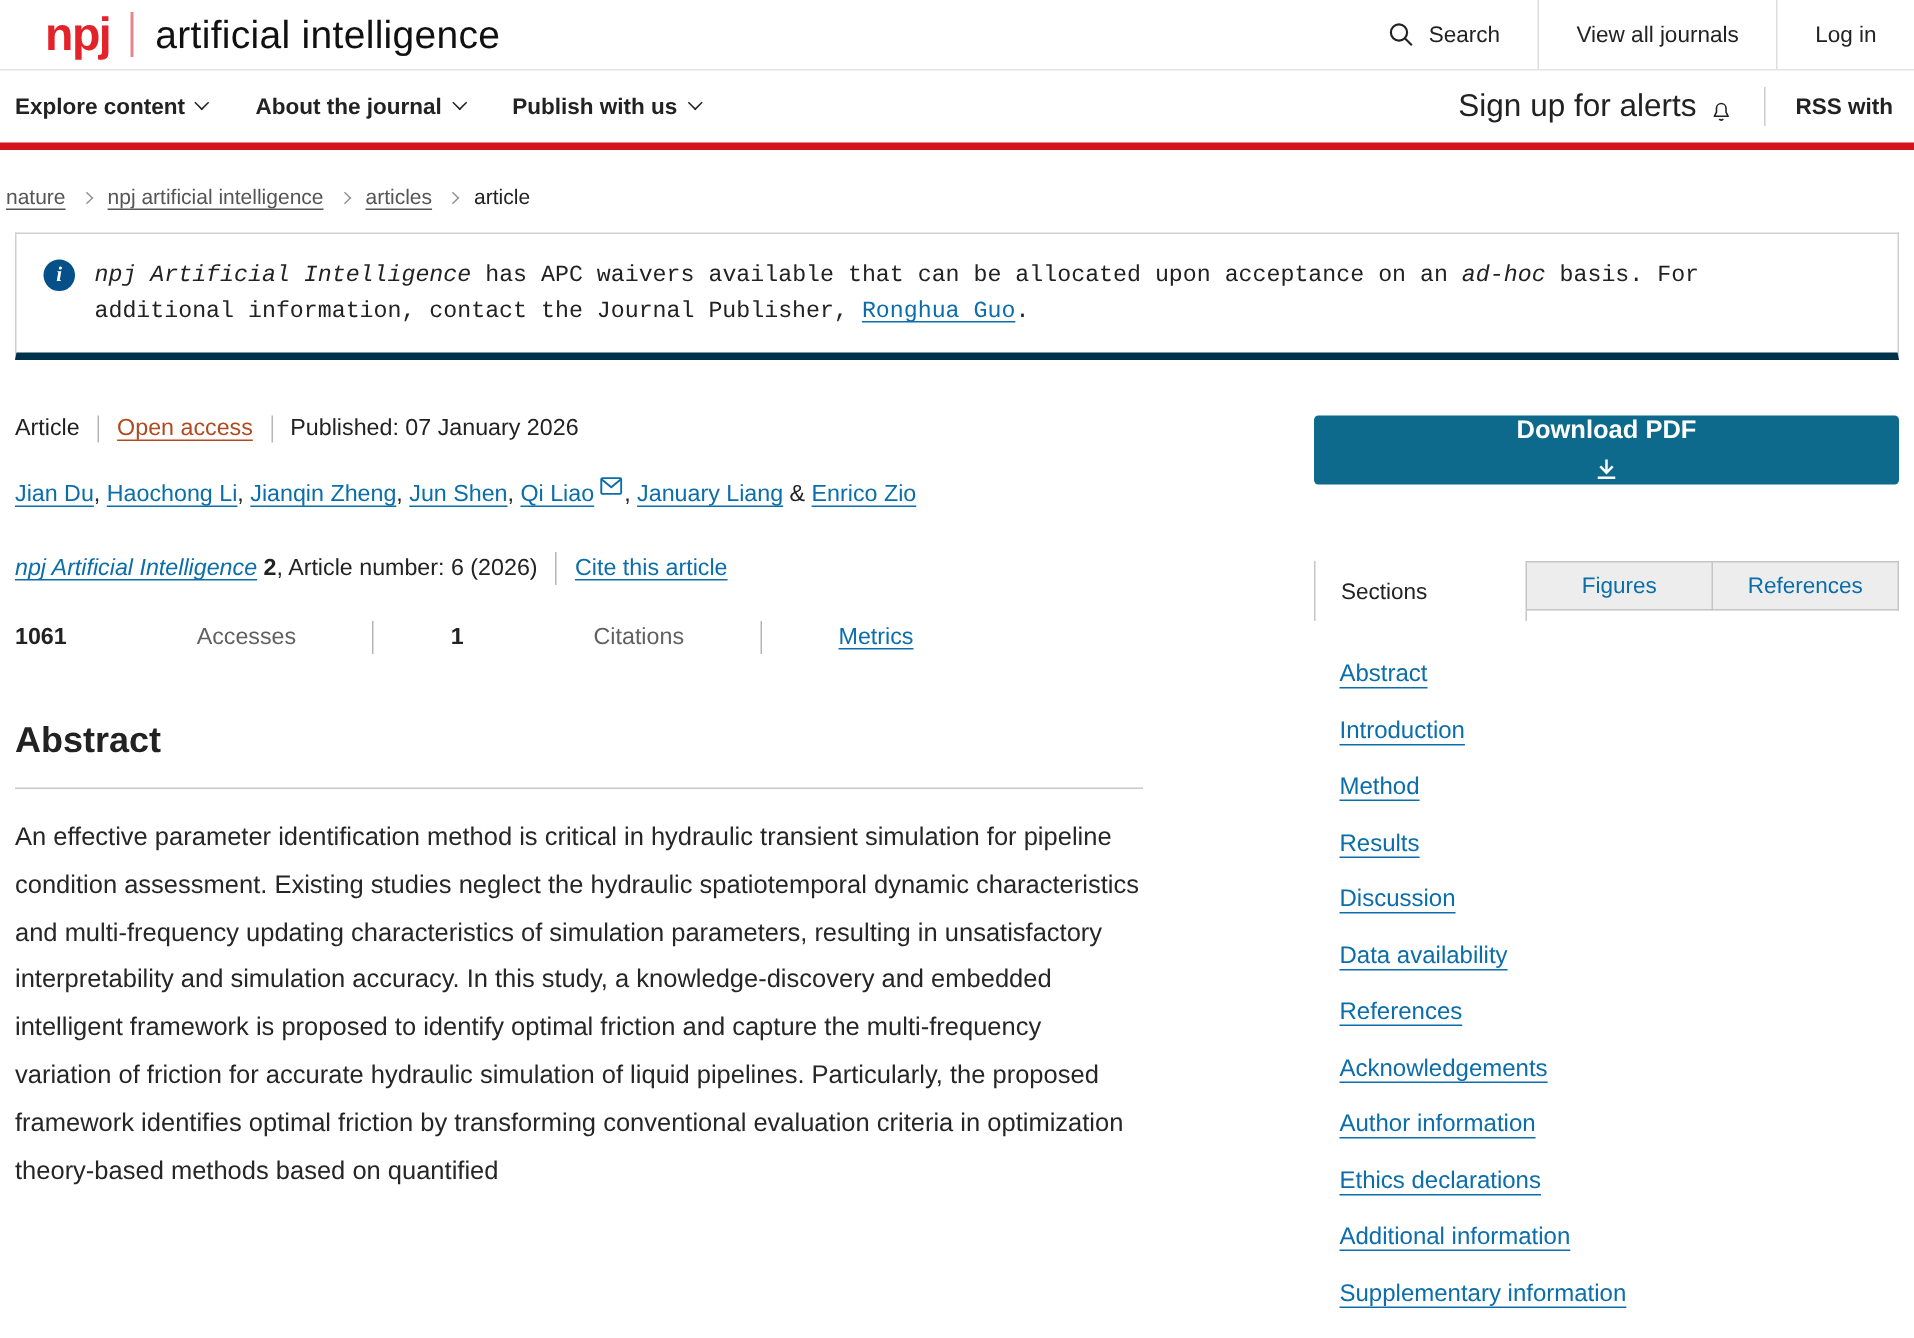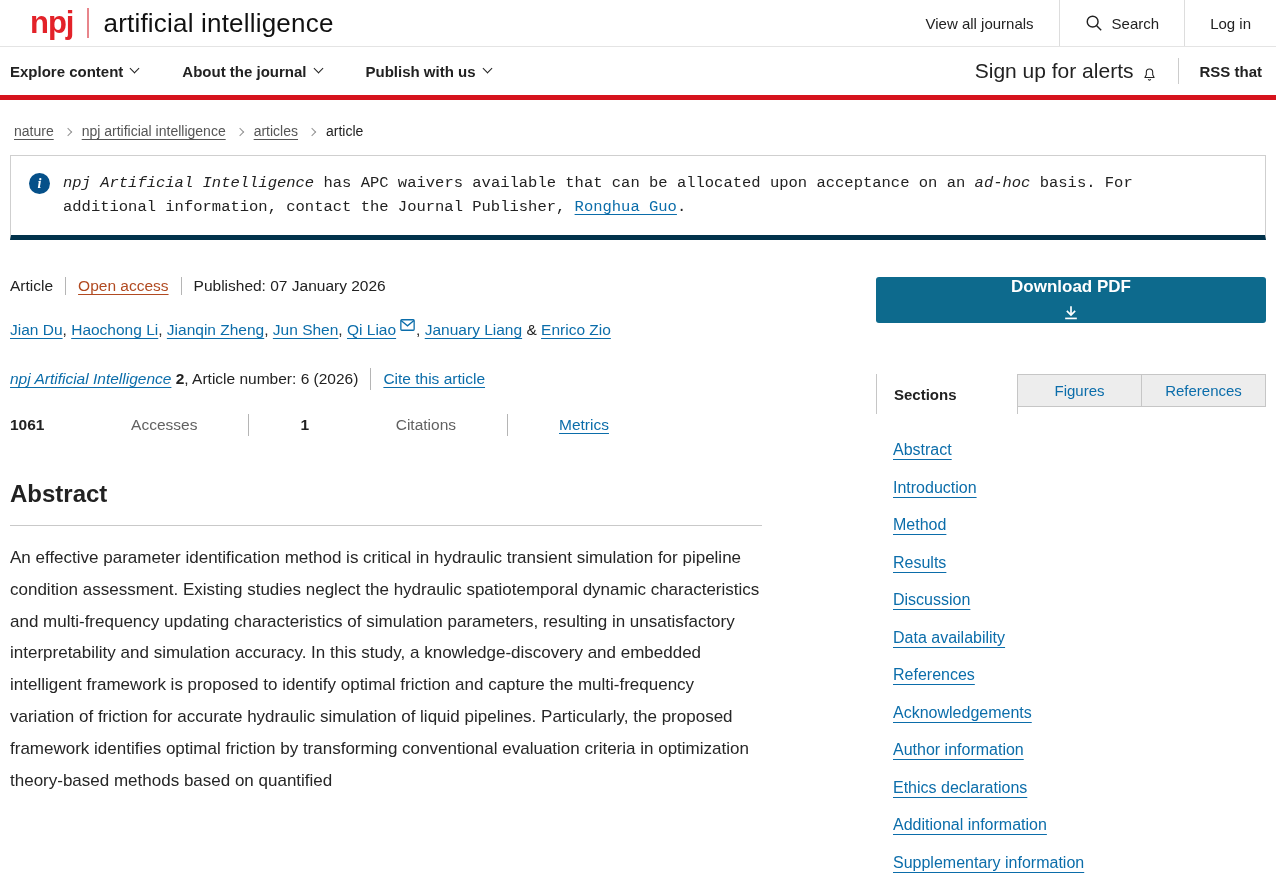--- a/index.html
+++ b/index.html
@@ -24,31 +24,31 @@
     border-bottom:1px solid #e4e4e4;padding-left:10px;}
   .brand{display:flex;align-items:center;}
   .npj{color:var(--logo-red);font-weight:700;font-size:31px;letter-spacing:-1px;margin-left:20px;}
   .brand-bar{width:2px;height:30px;background:#e8858b;margin:0 15px 0 13px;}
   .brand-name{font-size:26px;color:#111;letter-spacing:.2px;}
   .utils{display:flex;align-items:stretch;}
   .util{display:flex;align-items:center;gap:9px;padding:0 25px;font-size:15px;border-left:1px solid #ddd;}
   .util:first-child{border-left:none;}
   .row2{height:48px;display:flex;align-items:center;justify-content:space-between;
     padding:0 14px 0 10px;}
-  .nav{display:flex;gap:44px;}
+  .nav{display:flex;gap:32px;}
   .nav-item{font-weight:700;font-size:15px;display:flex;align-items:center;}
   .chev-down{width:7px;height:7px;border-right:1.8px solid #222;border-bottom:1.8px solid #222;
     transform:rotate(45deg);display:inline-block;margin:-3px 0 2px 8px;}
   .row2-right{display:flex;align-items:center;}
   .alerts{font-weight:400;font-size:21px;display:flex;align-items:flex-end;gap:8px;padding-right:20px;}
   .rss{font-weight:700;font-size:15px;padding-left:20px;border-left:1px solid #ccc;height:26px;
     display:flex;align-items:center;}
   .red-rule{height:5px;background:var(--red);}
   
-  .crumbs{padding:23px 14px 0;font-size:14px;color:#555;display:flex;align-items:center;}
+  .crumbs{padding:23px 4px 0;font-size:14px;color:#555;display:flex;align-items:center;}
   .crumb{color:#555;}
   .crumb-last{color:#222;}
   .chev-right{width:6px;height:6px;border-right:1.6px solid #939393;border-top:1.6px solid #939393;
     transform:rotate(45deg);display:inline-block;margin:1px 11px 0 11px;}
   
   .banner{margin:16px 10px 0;border:1px solid #cfcfcf;border-bottom:5px solid var(--navy);
     padding:15px 20px 16px 18px;display:flex;gap:13px;}
   .info-icon{flex:0 0 auto;width:21px;height:21px;border-radius:50%;background:#055089;color:#fff;
     display:flex;align-items:center;justify-content:center;
     font:italic 700 14px "Liberation Serif", serif;margin-top:2px;}
@@ -81,44 +81,44 @@
   .abs-h{font-size:24px;font-weight:700;margin-top:44px;padding-bottom:17px;border-bottom:1px solid var(--hair);}
   .abs-p{margin-top:16px;font-size:17px;line-height:31.8px;color:#262626;}
   
   .dl-btn{width:100%;height:46px;background:var(--btn);color:#fff;border:none;border-radius:3px;
     font-family:"Liberation Sans", sans-serif;font-size:17px;font-weight:700;
     display:flex;align-items:center;justify-content:space-between;padding:0 21px;cursor:pointer;flex-direction:column;}
   .tabs{display:flex;align-items:flex-start;margin-top:51px;height:40px;}
   .tab{flex:1;height:33px;background:#ededed;border:1px solid #c6c6c6;border-left:none;
     color:var(--link);font-size:15px;display:flex;align-items:center;justify-content:center;cursor:pointer;}
   .tab.active{background:#fff;height:40px;border-left:1px solid #c6c6c6;border-top:none;border-bottom:none;
-    font-weight:700;color:#222;justify-content:flex-start;padding-left:17px;cursor:default;}
+    font-weight:400;color:#222;justify-content:flex-start;padding-left:17px;cursor:default;}
   .toc{margin-top:27px;padding-left:17px;}
   .toc a{display:block;font-size:16px;color:var(--link);margin-bottom:19.5px;
     text-decoration:underline;text-underline-offset:4px;text-decoration-thickness:1px;width:max-content;}
 </style>
 </head>
 <body>
 
 <div class="row1">
   <div class="brand">
     <span class="npj">npj</span>
     <span class="brand-bar"></span>
     <span class="brand-name">artificial intelligence</span>
   </div>
   <div class="utils">
     <span class="util">
-      <span>View all journals</span>
-    </span>
-    <span class="util">
       <svg width="18" height="18" viewBox="0 0 20 20">
         <circle cx="8.5" cy="8.5" r="6" fill="none" stroke="#222" stroke-width="1.6"></circle>
         <line x1="13" y1="13" x2="18" y2="18" stroke="#222" stroke-width="1.6"></line>
       </svg>
       <span>Search</span>
+    </span>
+    <span class="util">
+      <span>View all journals</span>
     </span>
     <span class="util">
       <span>Log in</span>
     </span>
   </div>
 </div>
 
 <div class="row2">
   <div class="nav">
     <span class="nav-item">
@@ -136,21 +136,21 @@
   </div>
   <div class="row2-right">
     <span class="alerts">
       <span>Sign up for alerts</span>
       <svg width="17" height="18" viewBox="0 0 24 24">
         <path d="M5.5 17 L7.5 13 V9.5 a4.5 4.5 0 0 1 9 0 V13 L18.5 17 Z" fill="none" stroke="#222" stroke-width="1.5" stroke-linejoin="round"></path>
         <path d="M10.2 19.5 a2 2 0 0 0 3.6 0" fill="none" stroke="#222" stroke-width="1.5"></path>
       </svg>
     </span>
     <span class="rss">
-      <span>RSS that</span>
+      <span>RSS with</span>
     </span>
   </div>
 </div>
 
 <div class="red-rule"></div>
 
 <div class="crumbs">
   <a class="crumb u">nature</a>
   <span class="chev-right"></span>
   <a class="crumb u">npj artificial intelligence</a>

